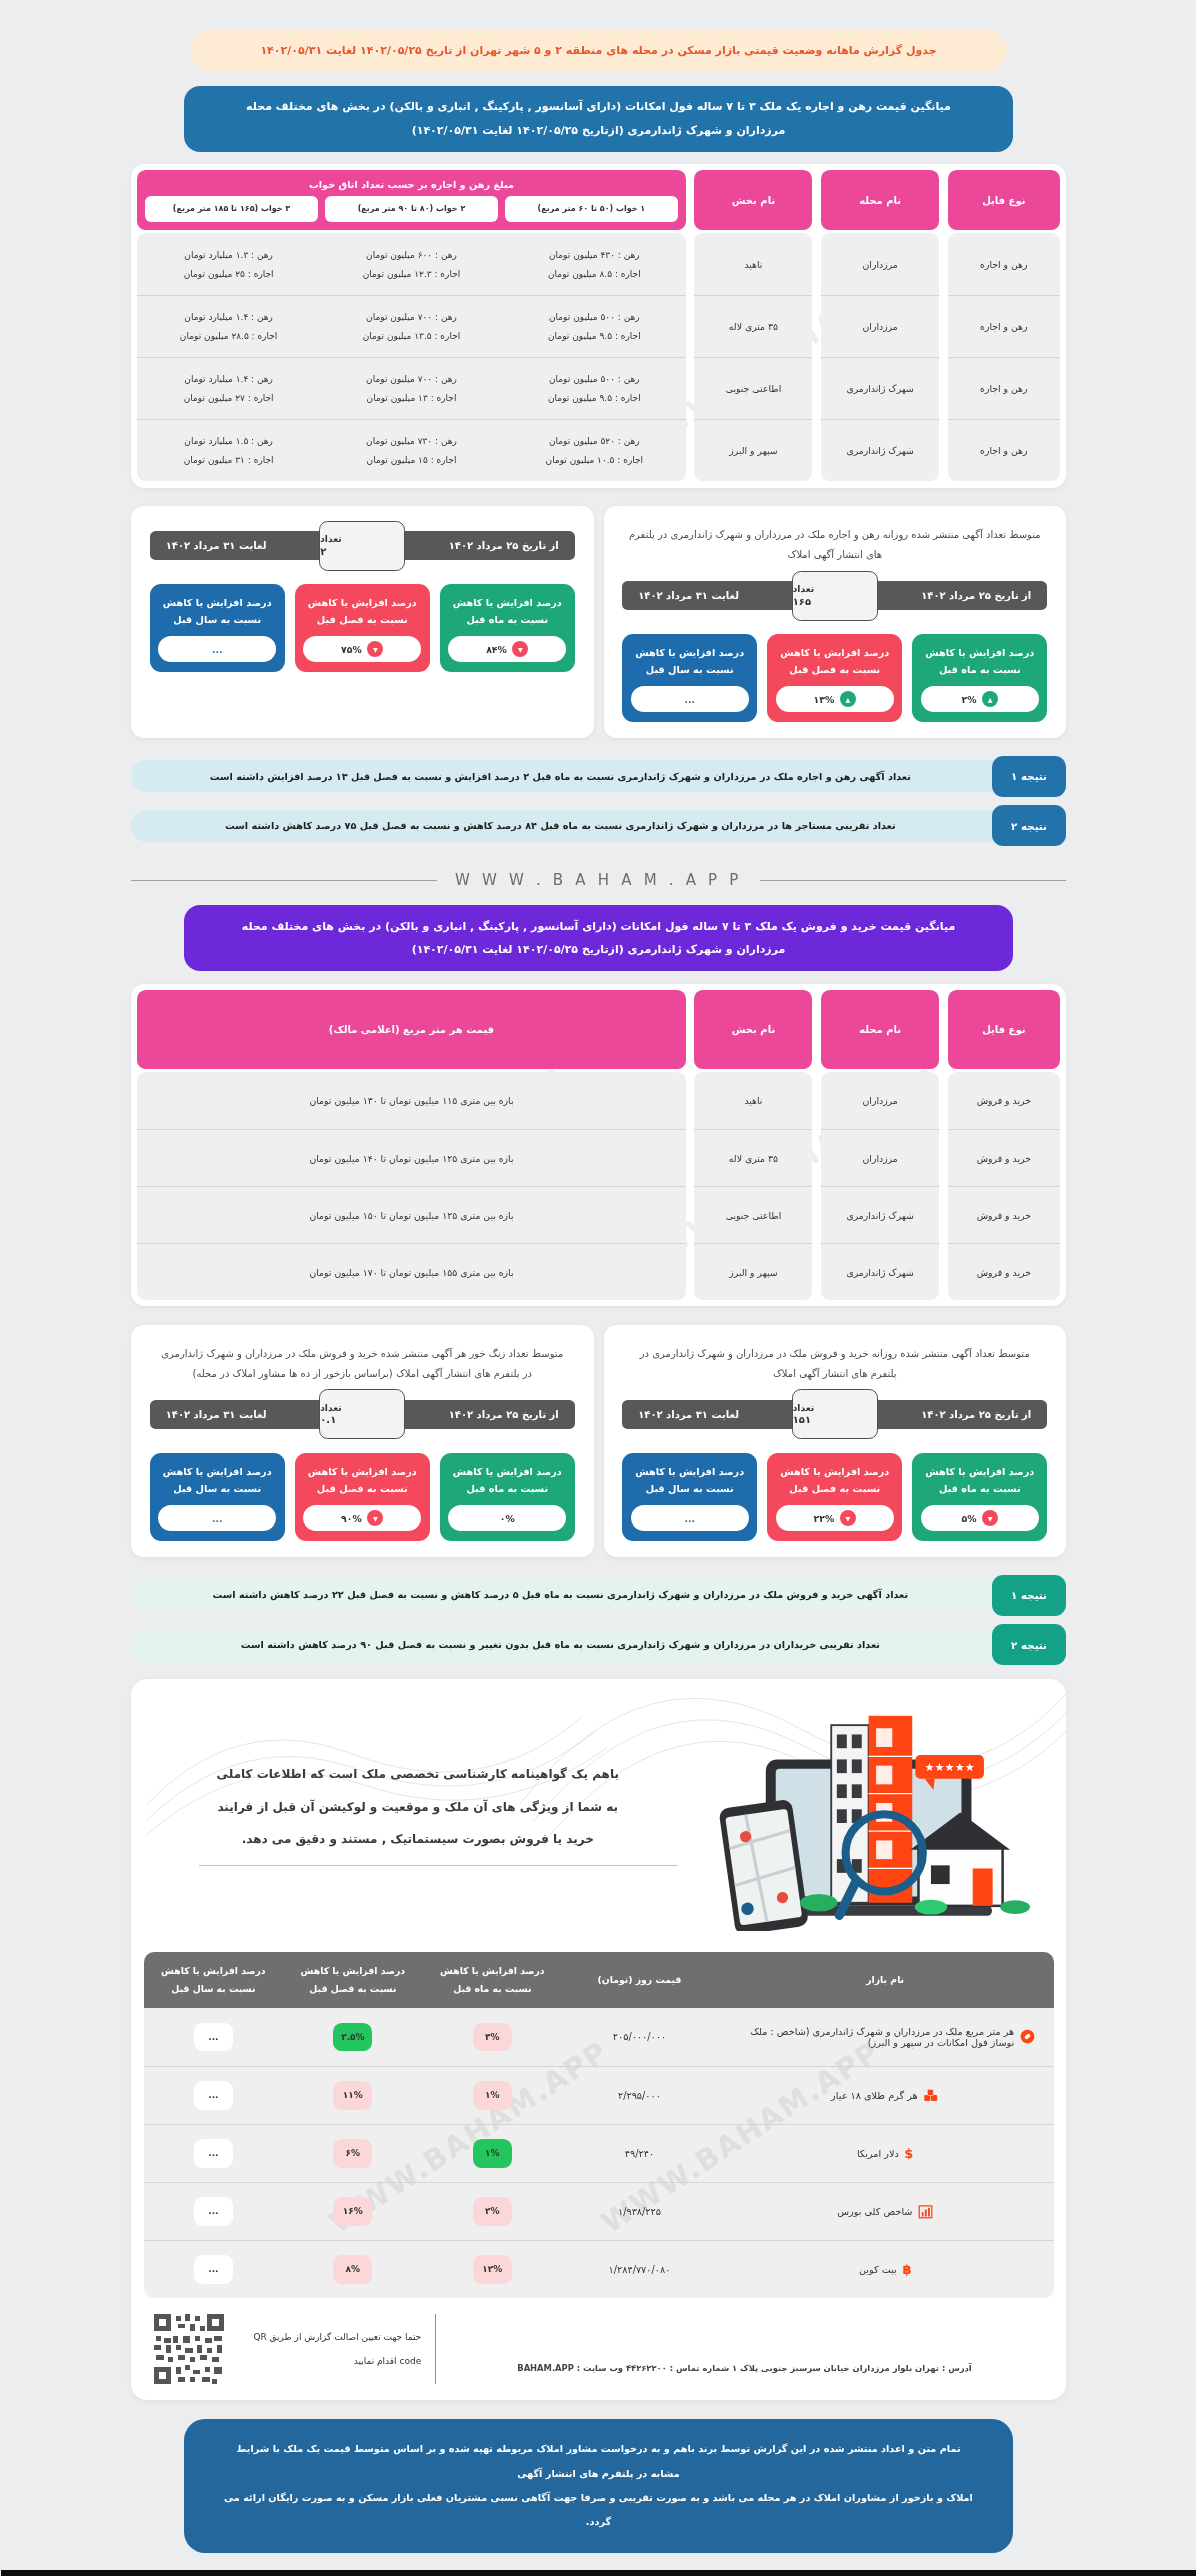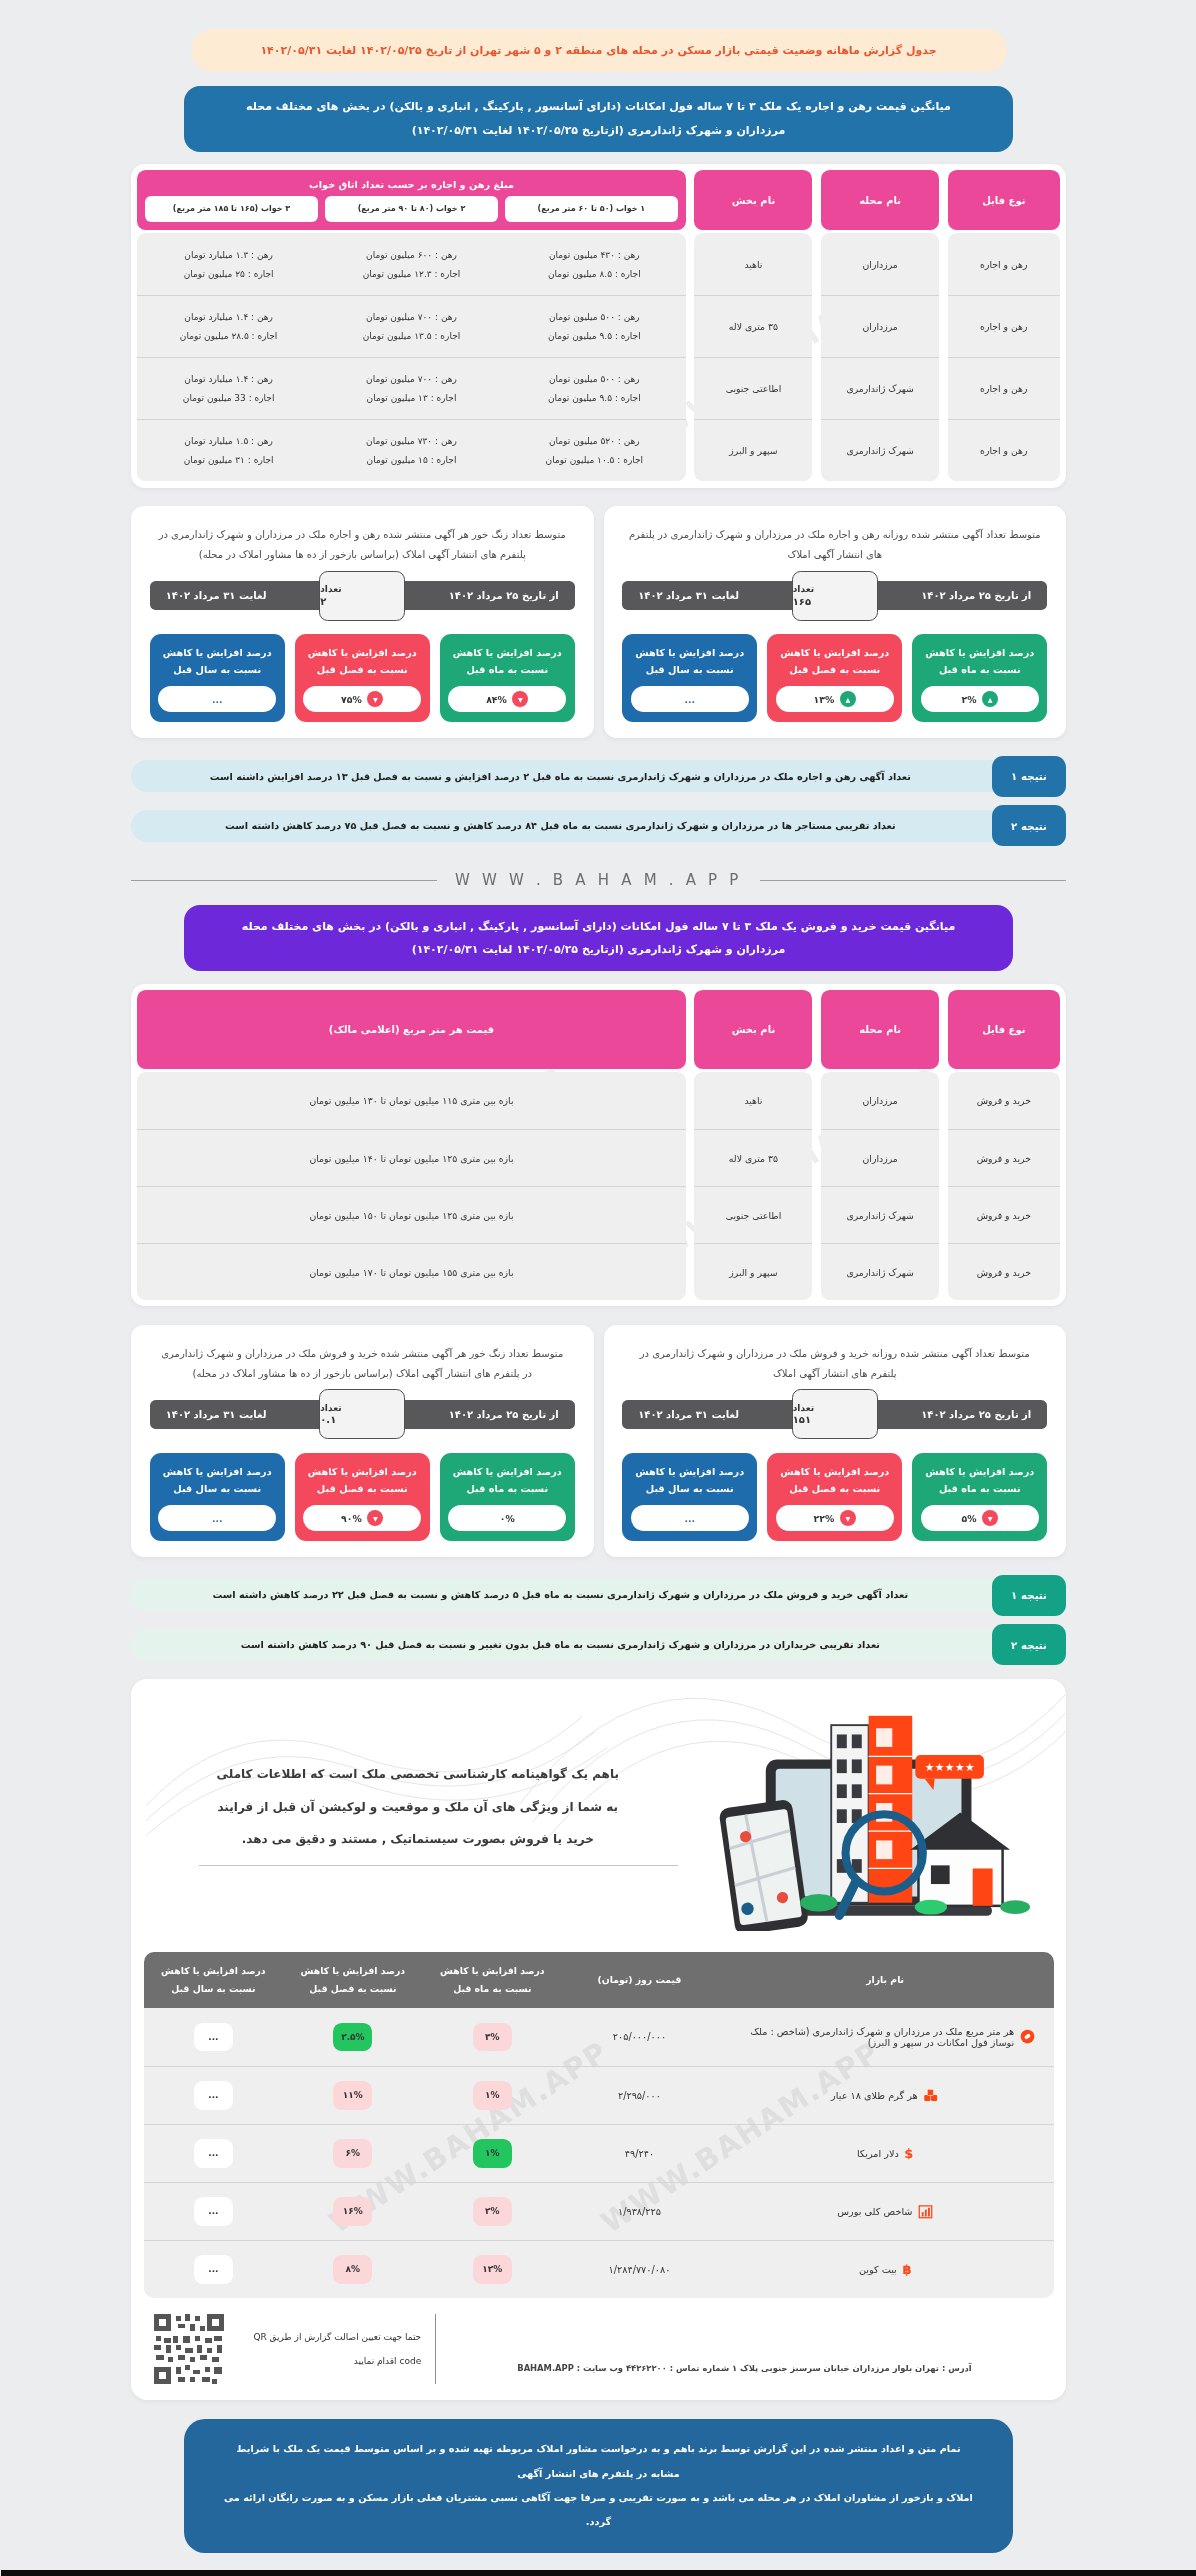--- a/index.html
+++ b/index.html
@@ -271,21 +271,21 @@
             <div class="amount-cell">
                 <div>رهن : ۵۰۰ میلیون تومان</div>
                 <div>اجاره : ۹.۵ میلیون تومان</div>
               </div>
             <div class="amount-cell">
                 <div>رهن : ۷۰۰ میلیون تومان</div>
                 <div>اجاره : ۱۳ میلیون تومان</div>
               </div>
             <div class="amount-cell">
                 <div>رهن : ۱.۴ میلیارد تومان</div>
-                <div>اجاره : 33 میلیون تومان</div>
+                <div>اجاره : ۲۷ میلیون تومان</div>
               </div>
           </div>
           <div class="amount-row">
             <div class="amount-cell">
                 <div>رهن : ۵۲۰ میلیون تومان</div>
                 <div>اجاره : ۱۰.۵ میلیون تومان</div>
               </div>
             <div class="amount-cell">
                 <div>رهن : ۷۳۰ میلیون تومان</div>
                 <div>اجاره : ۱۵ میلیون تومان</div>
@@ -328,21 +328,20 @@
         </div>
         <div class="pct-box b">
           <div class="pct-label">درصد افزایش یا کاهش نسبت به سال قبل</div>
           <div class="pct-pill">
               <span class="dots">...</span>
             </div>
         </div>
       </div>
     </div>
     <div class="stat-card">
-      <div class="stat-title">متوسط تعداد زنگ خور هر آگهی منتشر شده رهن و اجاره ملک در مرزداران و شهرک ژاندارمری در پلتفرم های انتشار آگهی املاک (براساس بازخور از ده ها مشاور املاک در محله)</div>
       <div class="date-bar">
         <span>از تاریخ ۲۵ مرداد ۱۴۰۲</span>
         <div class="count-pill">
           <div class="lbl">تعداد</div>
           <div class="num">۲</div>
         </div>
         <span>لغایت ۳۱ مرداد ۱۴۰۲</span>
       </div>
       <div class="pct-row">
         <div class="pct-box g">

